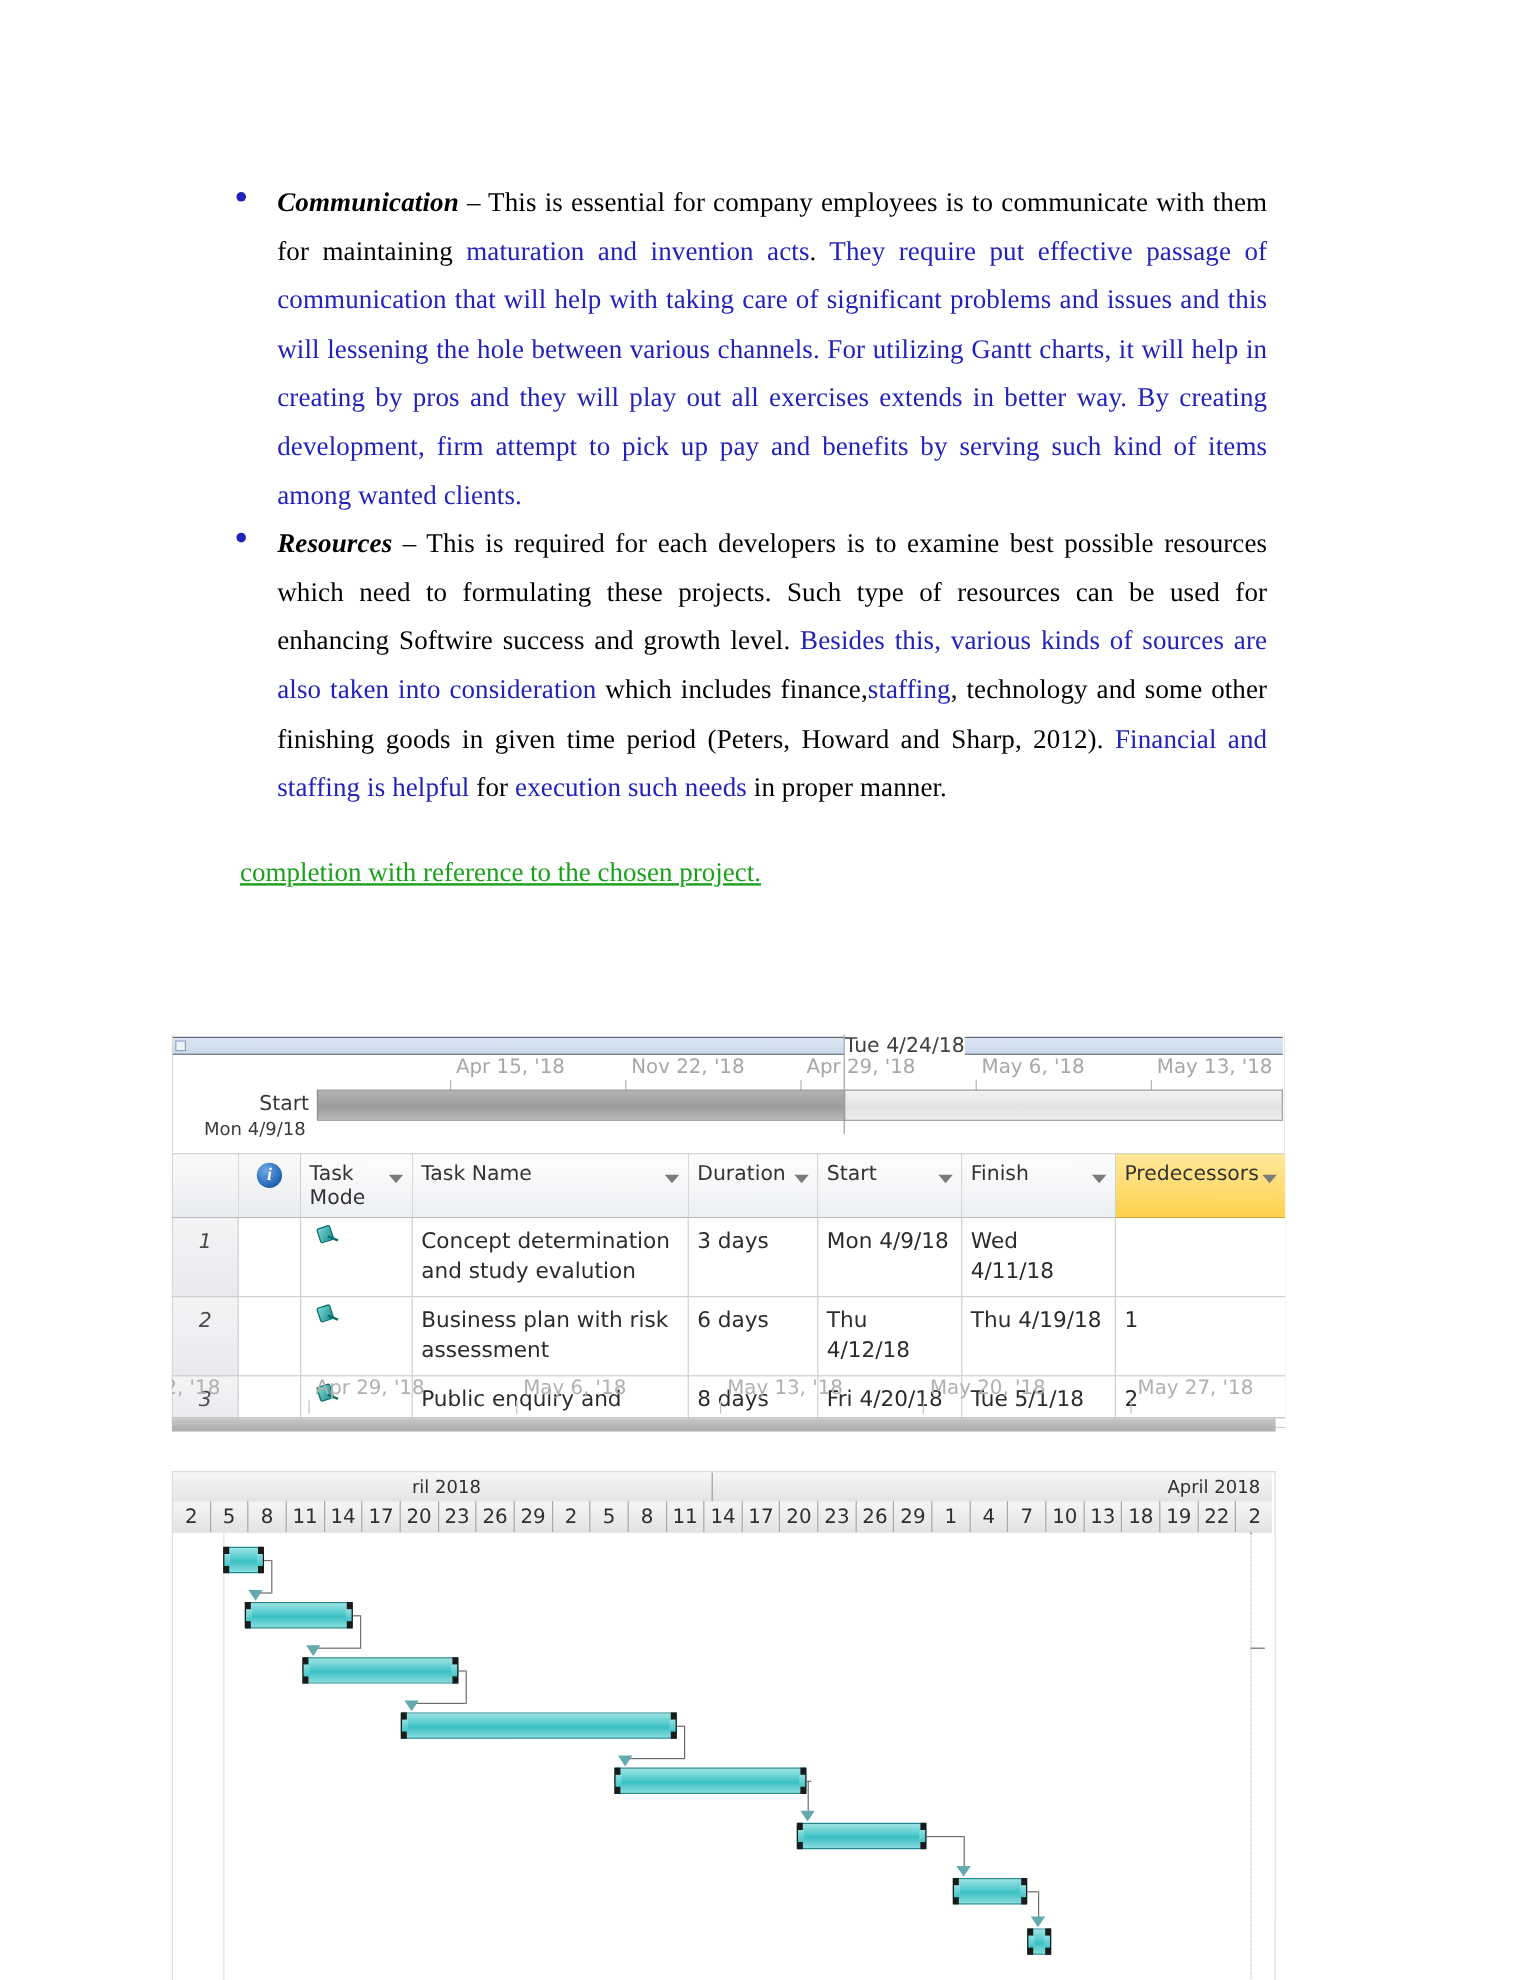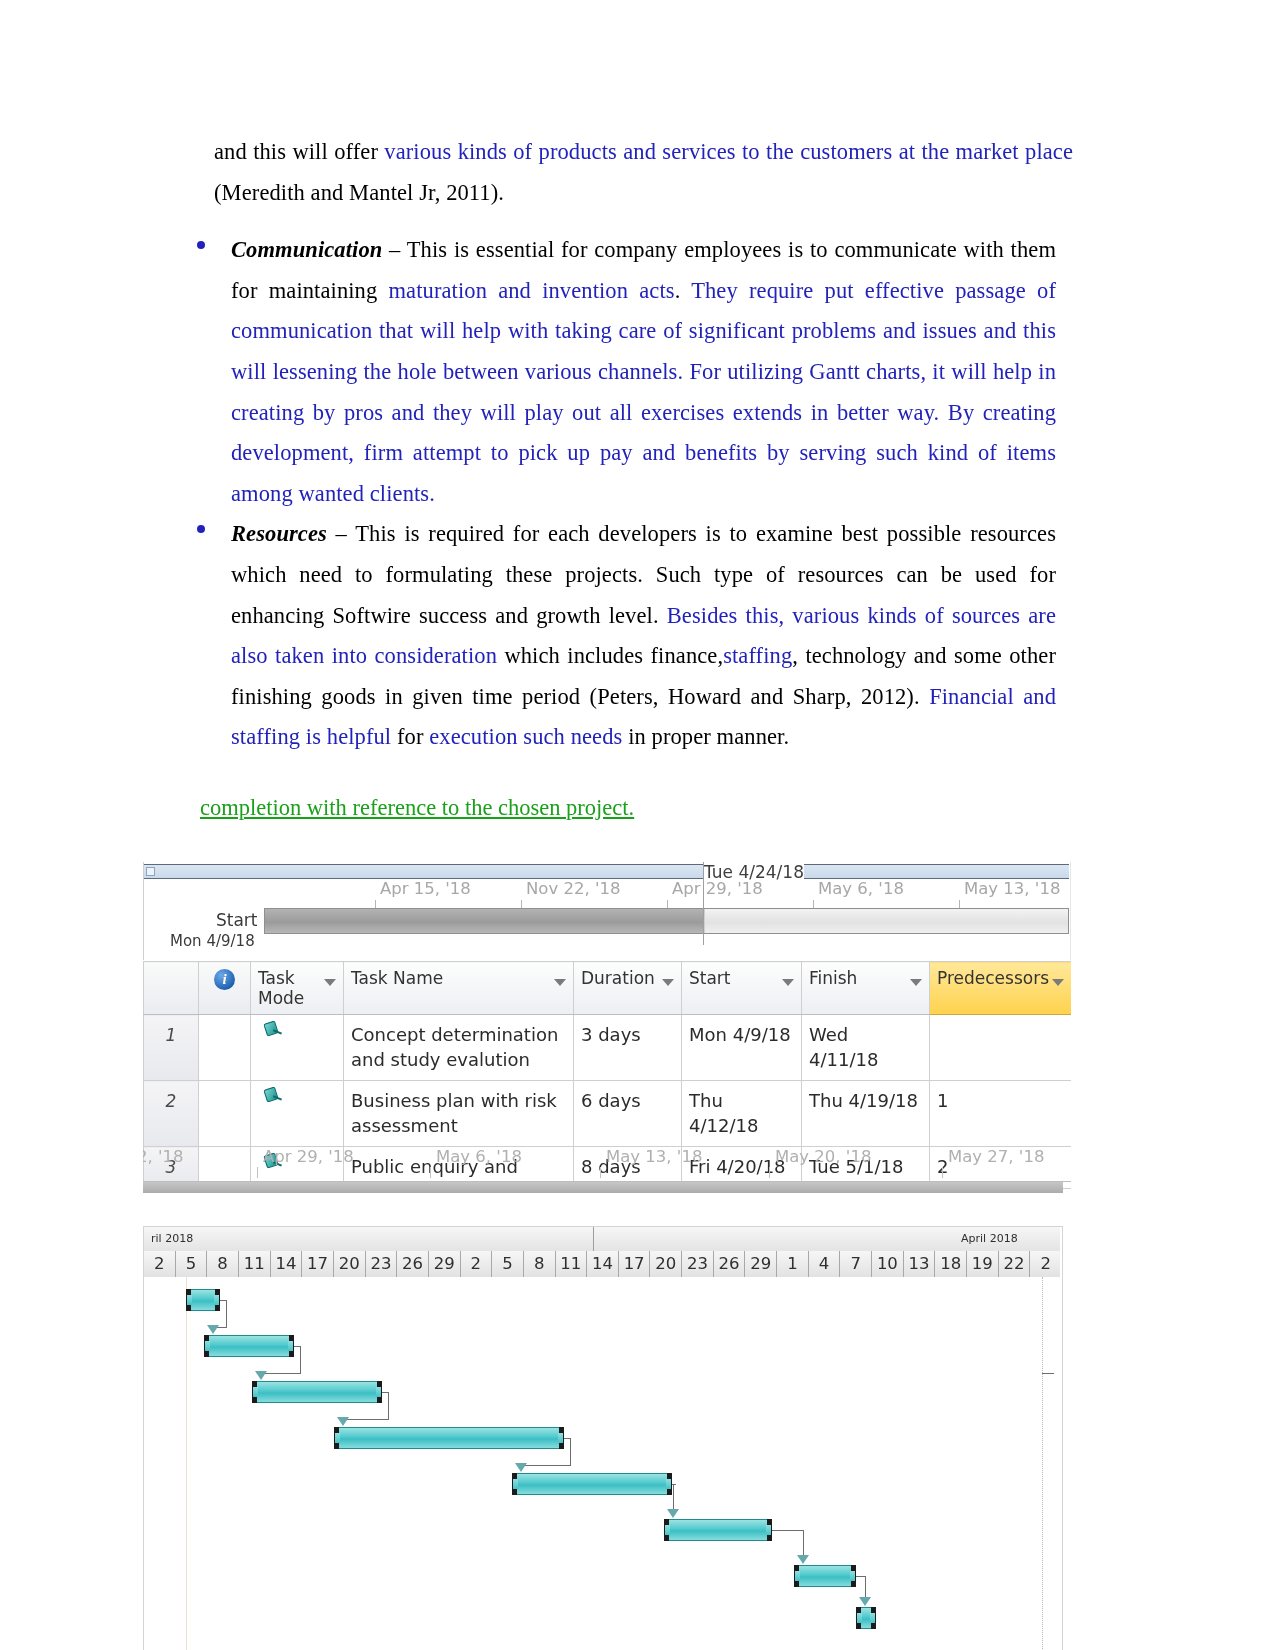--- a/index.html
+++ b/index.html
@@ -349,26 +349,27 @@
     left: 0; top: 0;
     width: 918px; height: 24px;
     background: linear-gradient(#f6f6f6, #e4e4e4);
     border-bottom: 1px solid #b9b9b9;
   }
   .g-month {
     position: absolute;
     top: 0;
     height: 24px;
     line-height: 24px;
-    font-size: 11px;
+    font-size: 15px;
     color: #2f2f2f;
     padding-left: 7px;
     border-right: 1px solid #9e9e9e;
     box-sizing: border-box;
     white-space: nowrap;
+    text-align: center;
   }
   .g-day-row {
     position: absolute;
     left: 0; top: 24px;
     width: 918px; height: 26px;
     background: linear-gradient(#f6f6f6, #e2e2e2);
     border-bottom: 1px solid #9e9e9e;
   }
   .g-day {
     position: absolute;
@@ -455,23 +456,20 @@
     background: #ffffff;
   }
 </style>
 </head>
 <body>
 
 <div class="page">
 
   <div class="textcol">
 
-    <p class="para firstpara">
-      <span class="black">and this will offer </span><span class="blue">various kinds of products and services to the customers at the market place</span><span class="black"> (Meredith and Mantel Jr, 2011).</span>
-    </p>
 
     <ul class="bullets">
 
       <li class="bullet">
         <span class="dot"></span>
         <p class="para">
           <span class="bi black">Communication</span><span class="black"> – This is essential for company employees is to communicate with them for maintaining </span><span class="blue">maturation and invention acts</span><span class="black">. </span><span class="blue">They require put effective passage of communication that will help with taking care of significant problems and issues and this will lessening the hole between various channels. For utilizing Gantt charts, it will help in creating by pros and they will play out all exercises extends in better way. By creating development, firm attempt to pick up pay and benefits by serving such kind of items among wanted clients.</span>
         </p>
       </li>
 

